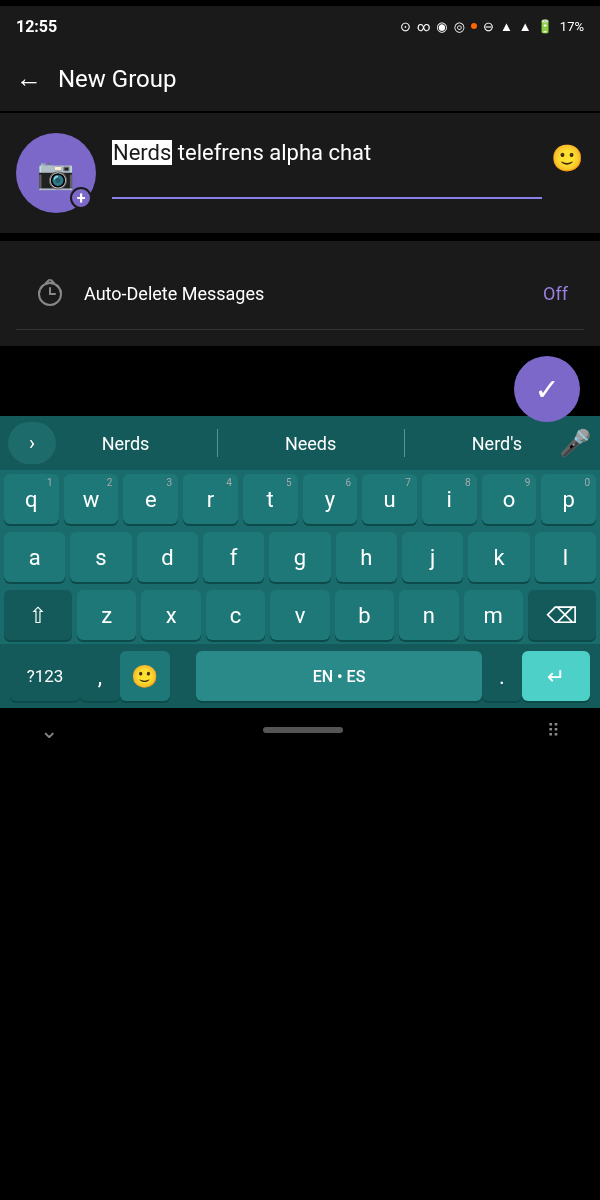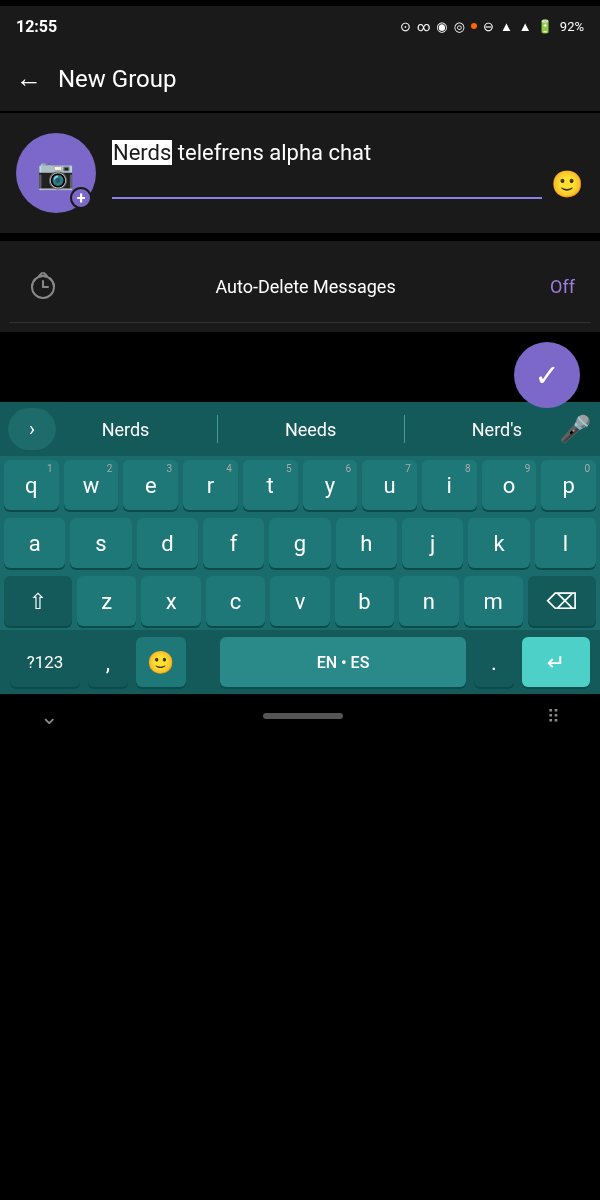--- a/index.html
+++ b/index.html
@@ -95,21 +95,21 @@
       justify-content: center;
       font-size: 16px;
       color: #fff;
       font-weight: bold;
       border: 2px solid #1a1a1a;
     }
 
     .group-name-wrapper {
       flex: 1;
       display: flex;
-      align-items: flex-end;
+      align-items: flex-start;
       gap: 10px;
       margin-top: 6px;
     }
     .group-name-input-area {
       flex: 1;
       display: flex;
       flex-direction: column;
     }
     .group-name-text {
       font-size: 22px;
@@ -132,22 +132,21 @@
 
     
     .divider {
       height: 8px;
       background: #000;
     }
 
     
     .auto-delete-section {
       background: #1a1a1a;
-      padding: 9px;
-      text-align: center;
+      padding: 16px;
     }
     .auto-delete-row {
       display: flex;
       align-items: center;
       padding: 18px 16px;
       gap: 16px;
       border-bottom: 1px solid #333;
     }
     .timer-icon {
       width: 36px;
@@ -289,21 +288,21 @@
     }
 
     
     .bottom-action-bar {
       background: #155a5a;
       height: 64px;
       display: flex;
       align-items: center;
       justify-content: space-between;
       padding: 0 10px;
-      gap: 8px;
+      gap: 0;
     }
     .key-sym {
       height: 50px;
       min-width: 70px;
       background: #155a5a;
       border-radius: 6px;
       display: flex;
       align-items: center;
       justify-content: center;
       cursor: pointer;
@@ -394,21 +393,21 @@
   <div class="status-icons">
     <span>⊙</span>
     <span>∞</span>
     <span>◉</span>
     <span>◎</span>
     <span style="width:6px;height:6px;background:#ff6600;border-radius:50%;display:inline-block;"></span>
     <span>⊖</span>
     <span>▲</span>
     <span>▲</span>
     <span>🔋</span>
-    <span class="battery-text">92%</span>
+    <span class="battery-text">17%</span>
   </div>
 </div>
 
 <div class="toolbar">
   <span class="back-arrow">←</span>
   <span class="toolbar-title">New Group</span>
 </div>
 
 <div class="group-info-section">
   <div class="group-avatar">

